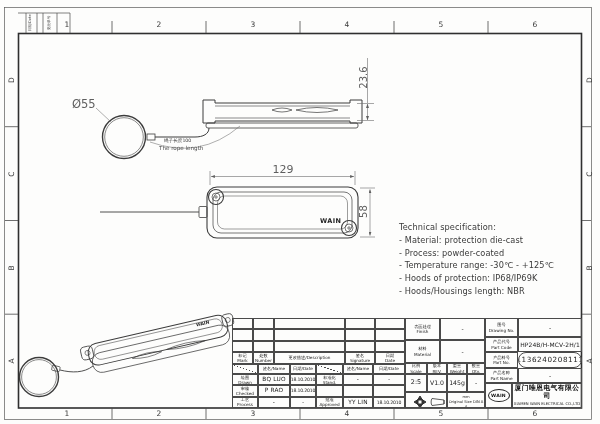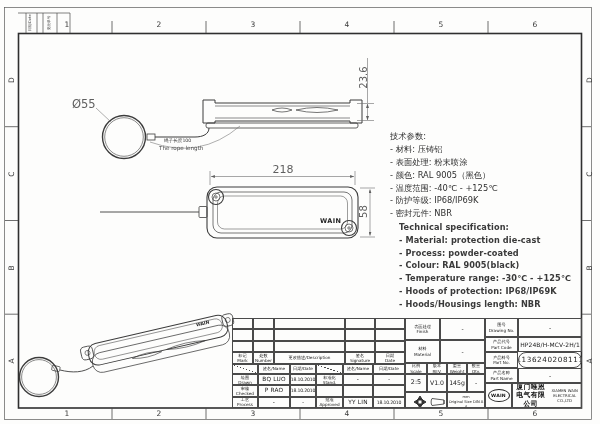--- a/index.html
+++ b/index.html
@@ -13,35 +13,35 @@
   .corner-label{position:absolute;font-size:3.6px;color:#444;transform:rotate(-90deg);
         transform-origin:center;white-space:nowrap;width:20px;text-align:center;line-height:1.05;}
   
   .dimtext{position:absolute;color:#5f5f5f;font-weight:400;}
   .vtext{transform:rotate(-90deg);transform-origin:center;}
   
   .spec{position:absolute;line-height:1.0;}
   .spec .t{margin-bottom:4px;}
   .spec .i{margin-top:4.6px;}
   #spec-cn{left:390px;top:132px;font-size:8.3px;color:#303030;}
-  #spec-en{left:399px;top:223px;font-size:8.2px;color:#3a3a3a;letter-spacing:0.1px;font-weight:bold;}
+  #spec-en{left:399px;top:223px;font-size:8.2px;color:#3a3a3a;letter-spacing:0.1px;}
   
   .partlogo{position:absolute;font-weight:bold;color:#1d1d1d;}
   
   .cell{position:absolute;border:0.7px solid #4a4a4a;box-sizing:border-box;
         display:flex;align-items:center;justify-content:center;text-align:center;
         font-size:4.2px;color:#222;line-height:1.2;white-space:pre-line;overflow:hidden;}
   .cell.val{font-size:6px;}
   .diag{background:linear-gradient(to top right,transparent 48.6%,#4a4a4a 48.6%,#4a4a4a 51.4%,transparent 51.4%);}
   .name-val{font-size:5.8px;letter-spacing:0.2px;}
   .date-val{font-size:4.6px;letter-spacing:-0.2px;}
   .code-val{font-size:6px;letter-spacing:0.1px;}
   .partno-val{font-size:7.2px;letter-spacing:0.6px;}
   .note-cell{font-size:3.7px;line-height:1.35;}
-  .company-cell{flex-direction:row;text-align:center;}
+  .company-cell{flex-direction:column;text-align:center;}
   .company-cn{font-size:6.8px;font-weight:bold;letter-spacing:0.4px;color:#111;}
   .company-en{font-size:3.8px;margin-top:1.5px;color:#222;}
   .logo-oval{width:20px;height:11px;border:1.3px solid #222;border-radius:50%;
         display:flex;align-items:center;justify-content:center;font-size:4.6px;
         font-weight:bold;color:#111;letter-spacing:0.2px;}
 </style>
 </head>
 <body>
 
 <div id="canvas">
@@ -160,42 +160,32 @@
   <div class="glet" style="left:6px;top:356px;">A</div>
   <div class="glet" style="left:584px;top:75px;">D</div>
   <div class="glet" style="left:584px;top:169px;">C</div>
   <div class="glet" style="left:584px;top:263px;">B</div>
   <div class="glet" style="left:584px;top:356px;">A</div>
   <div class="corner-label" style="left:21px;top:21px;">日期/Date</div>
   <div class="corner-label" style="left:40px;top:21px;">更改单号</div>
 
   <div class="dimtext" style="left:72px;top:97px;font-size:11.5px;">Ø55</div>
   <div class="dimtext vtext" style="left:348px;top:72px;width:30px;text-align:center;font-size:10px;">23.6</div>
-  <div class="dimtext" style="left:263px;top:163px;width:40px;text-align:center;font-size:11px;">218</div>
+  <div class="dimtext" style="left:263px;top:163px;width:40px;text-align:center;font-size:11px;">129</div>
   <div class="dimtext vtext" style="left:353px;top:206px;width:20px;text-align:center;font-size:10px;">58</div>
   <div class="dimtext" style="left:164px;top:138px;font-size:4.6px;color:#3a3a3a;">绳子长度100</div>
   <div class="dimtext" style="left:159px;top:145px;font-size:5.6px;color:#4a4a4a;">The rope length</div>
 
   <div class="partlogo" style="left:320px;top:217px;font-size:6.5px;letter-spacing:0.4px;">WAIN</div>
   <div class="partlogo" style="left:196px;top:321px;font-size:4.4px;transform:rotate(-13deg);">WAIN</div>
 
-  <div id="spec-cn" class="spec">
-    <div class="t">技术参数:</div>
-    <div class="i">- 材料: 压铸铝</div>
-    <div class="i">- 表面处理: 粉末喷涂</div>
-    <div class="i">- 颜色: RAL 9005（黑色）</div>
-    <div class="i">- 温度范围: -40℃ - +125℃</div>
-    <div class="i">- 防护等级: IP68/IP69K</div>
-    <div class="i">- 密封元件: NBR</div>
-  </div>
   <div id="spec-en" class="spec">
     <div class="t">Technical specification:</div>
     <div class="i">- Material: protection die-cast</div>
     <div class="i">- Process: powder-coated</div>
-    <div class="i">- Colour: RAL 9005(black)</div>
     <div class="i">- Temperature range: -30℃ - +125℃</div>
     <div class="i">- Hoods of protection: IP68/IP69K</div>
     <div class="i">- Hoods/Housings length: NBR</div>
   </div>
 
   <div>
 
     <div class="cell" style="left:232px;top:318px;width:21px;height:11.4px;"></div>
     <div class="cell" style="left:253px;top:318px;width:21px;height:11.4px;"></div>
     <div class="cell" style="left:274px;top:318px;width:71px;height:11.4px;"></div>

